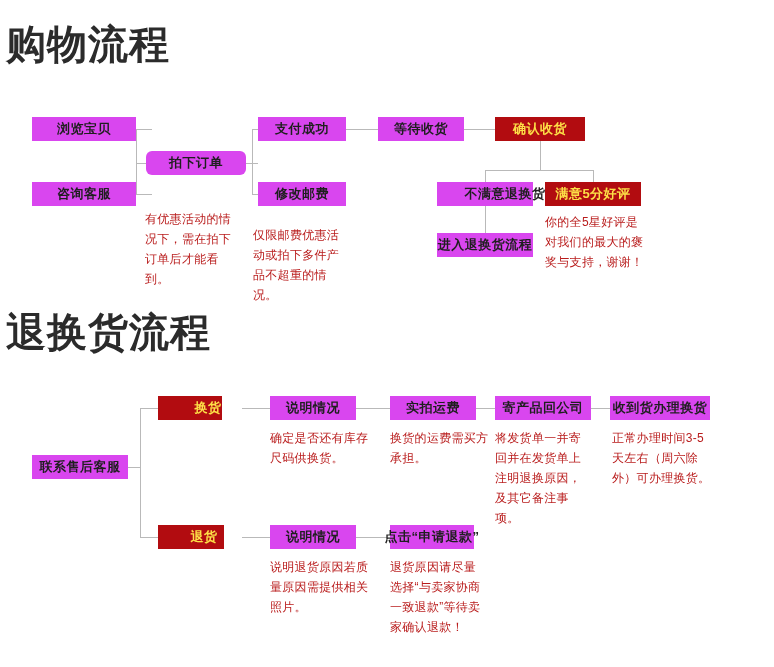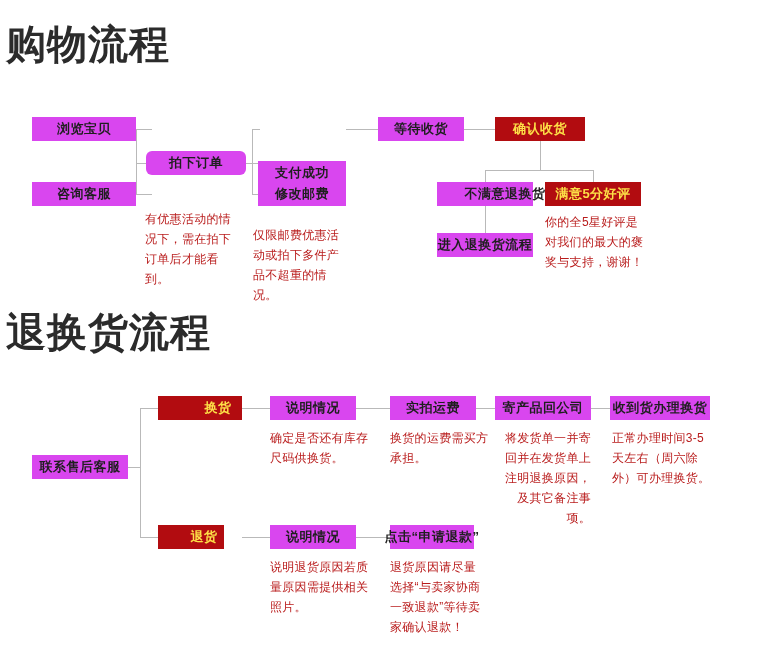--- a/index.html
+++ b/index.html
@@ -31,46 +31,46 @@
   }
 
   .ln{position:absolute;background:#b9b9b9;}
   .ln.h{height:1px;}
   .ln.v{width:1px;}
 
   
   #n-browse   {left:32px; top:117px; width:104px;}
   #n-consult  {left:32px; top:182px; width:104px;}
   #n-order    {left:146px;top:151px; width:100px;border-radius:6px;}
-  #n-paid     {left:258px;top:117px; width:88px;margin-top:44px;}
+  #n-paid     {left:258px;top:117px; width:88px;}
   #n-shipfee  {left:258px;top:182px; width:88px;}
   #n-waiting  {left:378px;top:117px; width:86px;}
   #n-confirm  {left:495px;top:117px; width:90px;}
   #n-unsat    {left:437px;top:182px; width:96px;padding-left:40px;}
   #n-satisfy  {left:545px;top:182px; width:96px;}
   #n-enterrma {left:437px;top:233px; width:96px;}
 
   #cap-order  {left:145px;top:209px; width:96px;}
   #cap-shipfee{left:253px;top:225px; width:96px;}
   #cap-praise {left:545px;top:212px; width:100px;}
 
   
   #n-service  {left:32px; top:455px; width:96px;}
-  #n-exchange {left:158px;top:396px; width:84px;padding-left:36px;}
+  #n-exchange {left:158px;top:396px; width:64px;padding-left:36px;}
   #n-exp1     {left:270px;top:396px; width:86px;}
   #n-exp2     {left:390px;top:396px; width:86px;}
   #n-exp3     {left:495px;top:396px; width:96px;}
   #n-exp4     {left:610px;top:396px; width:100px;}
   #n-refund   {left:158px;top:525px; width:66px;padding-left:26px;}
   #n-rexp1    {left:270px;top:525px; width:86px;}
   #n-rexp2    {left:390px;top:525px; width:84px;}
 
   #cap-e1 {left:270px;top:428px; width:110px;}
   #cap-e2 {left:390px;top:428px; width:100px;}
-  #cap-e3 {left:495px;top:428px; width:96px;text-align:right;}
+  #cap-e3 {left:495px;top:428px; width:96px;}
   #cap-e4 {left:612px;top:428px; width:100px;}
   #cap-r1 {left:270px;top:557px; width:106px;}
   #cap-r2 {left:390px;top:557px; width:98px;}
 </style>
 </head>
 <body>
 
 <div class="sec-title" id="title-shopping">购物流程</div>
 
 <div class="ln h" style="left:136px;top:129px;width:16px;"></div>

